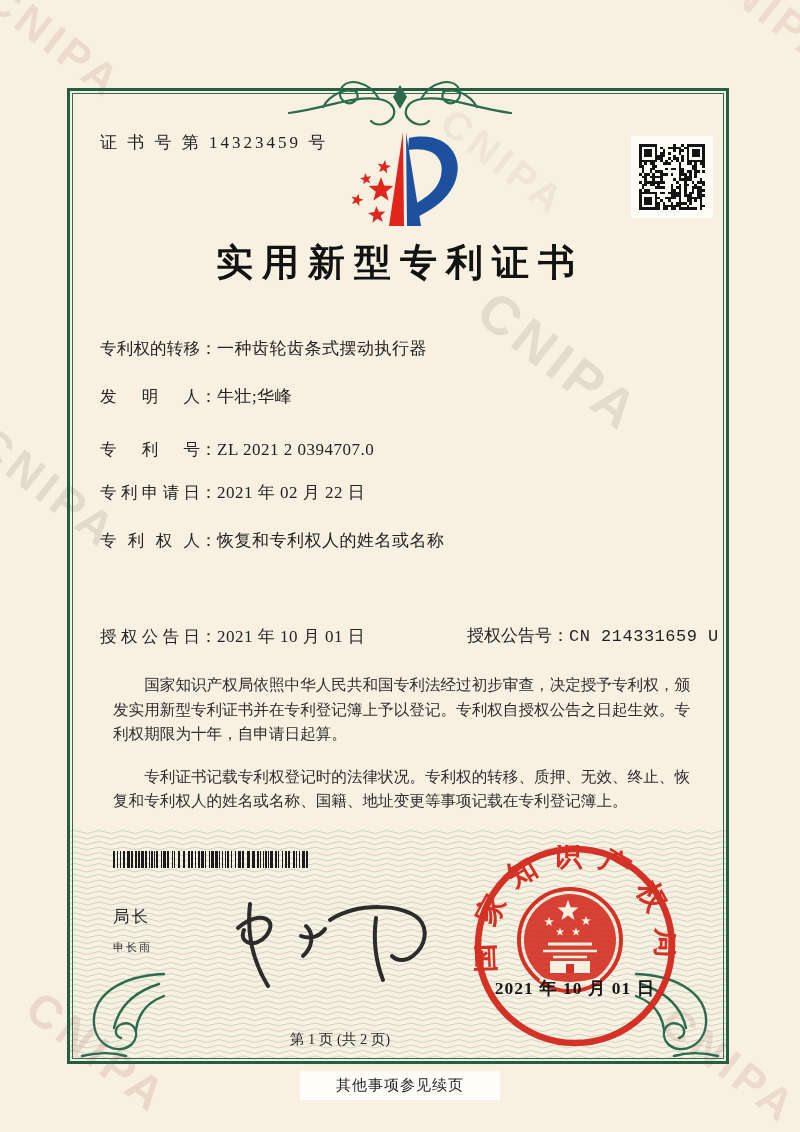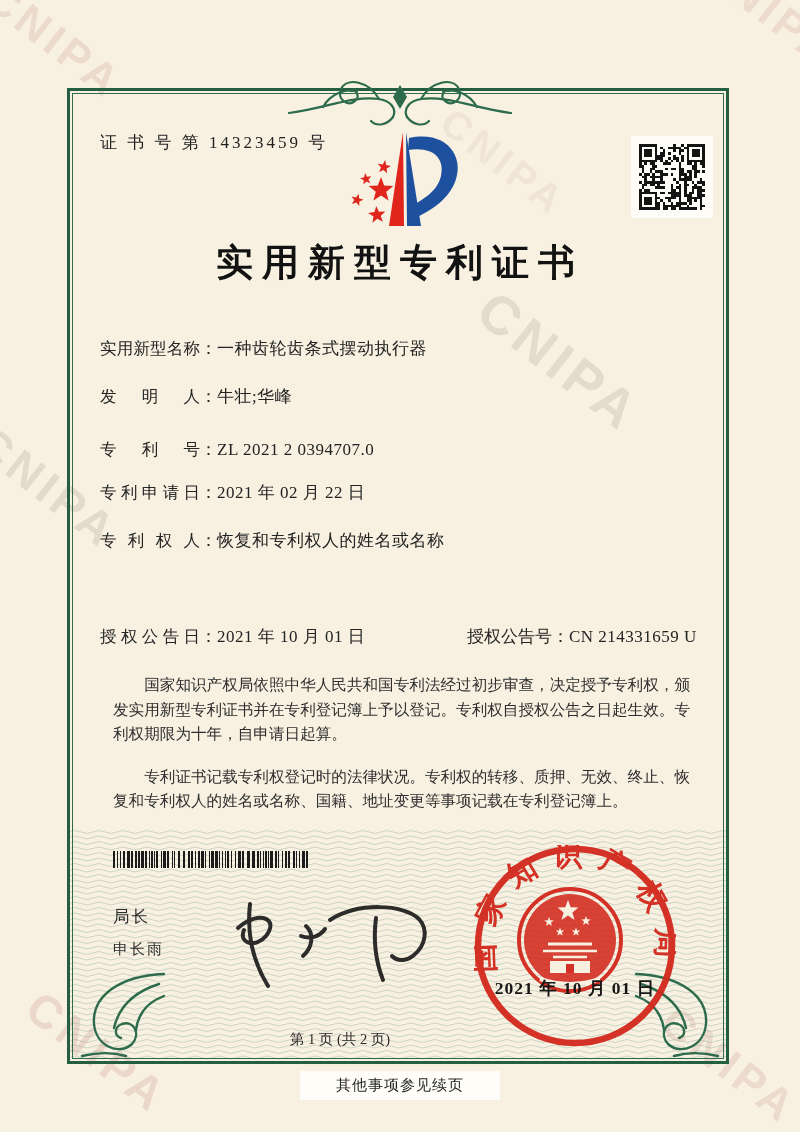--- a/index.html
+++ b/index.html
@@ -20,35 +20,35 @@
   .qr i{display:block;}
   .qr i.on{background:#141414;}
   .title{position:absolute;left:0;width:800px;top:238px;text-align:center;font-size:37px;
          font-weight:700;letter-spacing:9px;color:#121212;}
   
   .frow{position:absolute;left:100px;width:620px;font-size:17px;color:#232323;line-height:23px;}
   .flabel{display:inline-block;width:100px;font-size:16.5px;text-align:justify;text-align-last:justify;
           vertical-align:top;color:#242424;}
   .colon{display:inline-block;vertical-align:top;}
   .fvalue{display:inline-block;vertical-align:top;letter-spacing:0.5px;max-width:500px;}
-  .fgroup2{position:absolute;left:367px;top:0;}
+  .fgroup2{position:absolute;left:367px;top:0;font-family:Liberation Mono, monospace;}
   
   .bodytext{position:absolute;left:95px;top:655px;width:613px;font-size:15.6px;line-height:24.5px;
             text-align:justify;color:#2e2e2e;}
   .bodytext p{margin:18px;text-indent:2em;}
   
   .barcode{position:absolute;left:113px;top:851px;width:196px;height:17px;}
   .barcode i{position:absolute;top:0;height:17px;background:#1b1b1b;display:block;}
   
   .waves{position:absolute;left:69px;top:828px;}
   
   .sig-title{position:absolute;left:113px;top:906px;font-family:"Liberation Sans","DejaVu Sans",sans-serif;
              font-size:16.5px;letter-spacing:2px;color:#2c2c2c;}
   .sig-name{position:absolute;left:113px;top:940px;font-family:"Liberation Sans","DejaVu Sans",sans-serif;
-            font-size:15px;letter-spacing:2px;color:#2c2c2c;}
+            font-size:11px;letter-spacing:2px;color:#2c2c2c;}
   .sig-hand{position:absolute;left:218px;top:886px;}
   
   .seal{position:absolute;left:474px;top:845px;opacity:.95;}
   .seal-date{position:absolute;left:474px;top:976px;width:202px;text-align:center;font-size:17.5px;
              color:#161616;letter-spacing:1px;font-weight:600;}
   
   .page-num{position:absolute;left:0;width:680px;top:1030px;text-align:center;font-size:14.5px;color:#2a2a2a;}
   .note{position:absolute;left:300px;top:1071px;width:200px;text-align:center;background:#fefdf7;
         padding:5px 0;font-size:15px;color:#262626;letter-spacing:1px;}
   .ornament{position:absolute;pointer-events:none;}
@@ -792,21 +792,21 @@
       <i class="on"></i>
       <i class="on"></i>
       <i class=""></i>
       <i class="on"></i>
       <i class=""></i>
     </div>
 
   <div class="title">实用新型专利证书</div>
 
   <div class="frow" style="top:337px">
-    <span class="flabel">实用新型名称</span><span class="colon">：</span><span class="fvalue">一种齿轮齿条式摆动执行器</span>
+    <span class="flabel">专利权的转移</span><span class="colon">：</span><span class="fvalue">一种齿轮齿条式摆动执行器</span>
   </div>
   <div class="frow" style="top:385px">
     <span class="flabel">发明人</span><span class="colon">：</span><span class="fvalue">牛壮;华峰</span>
   </div>
   <div class="frow" style="top:438px">
     <span class="flabel">专利号</span><span class="colon">：</span><span class="fvalue">ZL 2021 2 0394707.0</span>
   </div>
   <div class="frow" style="top:481px">
     <span class="flabel">专利申请日</span><span class="colon">：</span><span class="fvalue">2021 年 02 月 22 日</span>
   </div>

